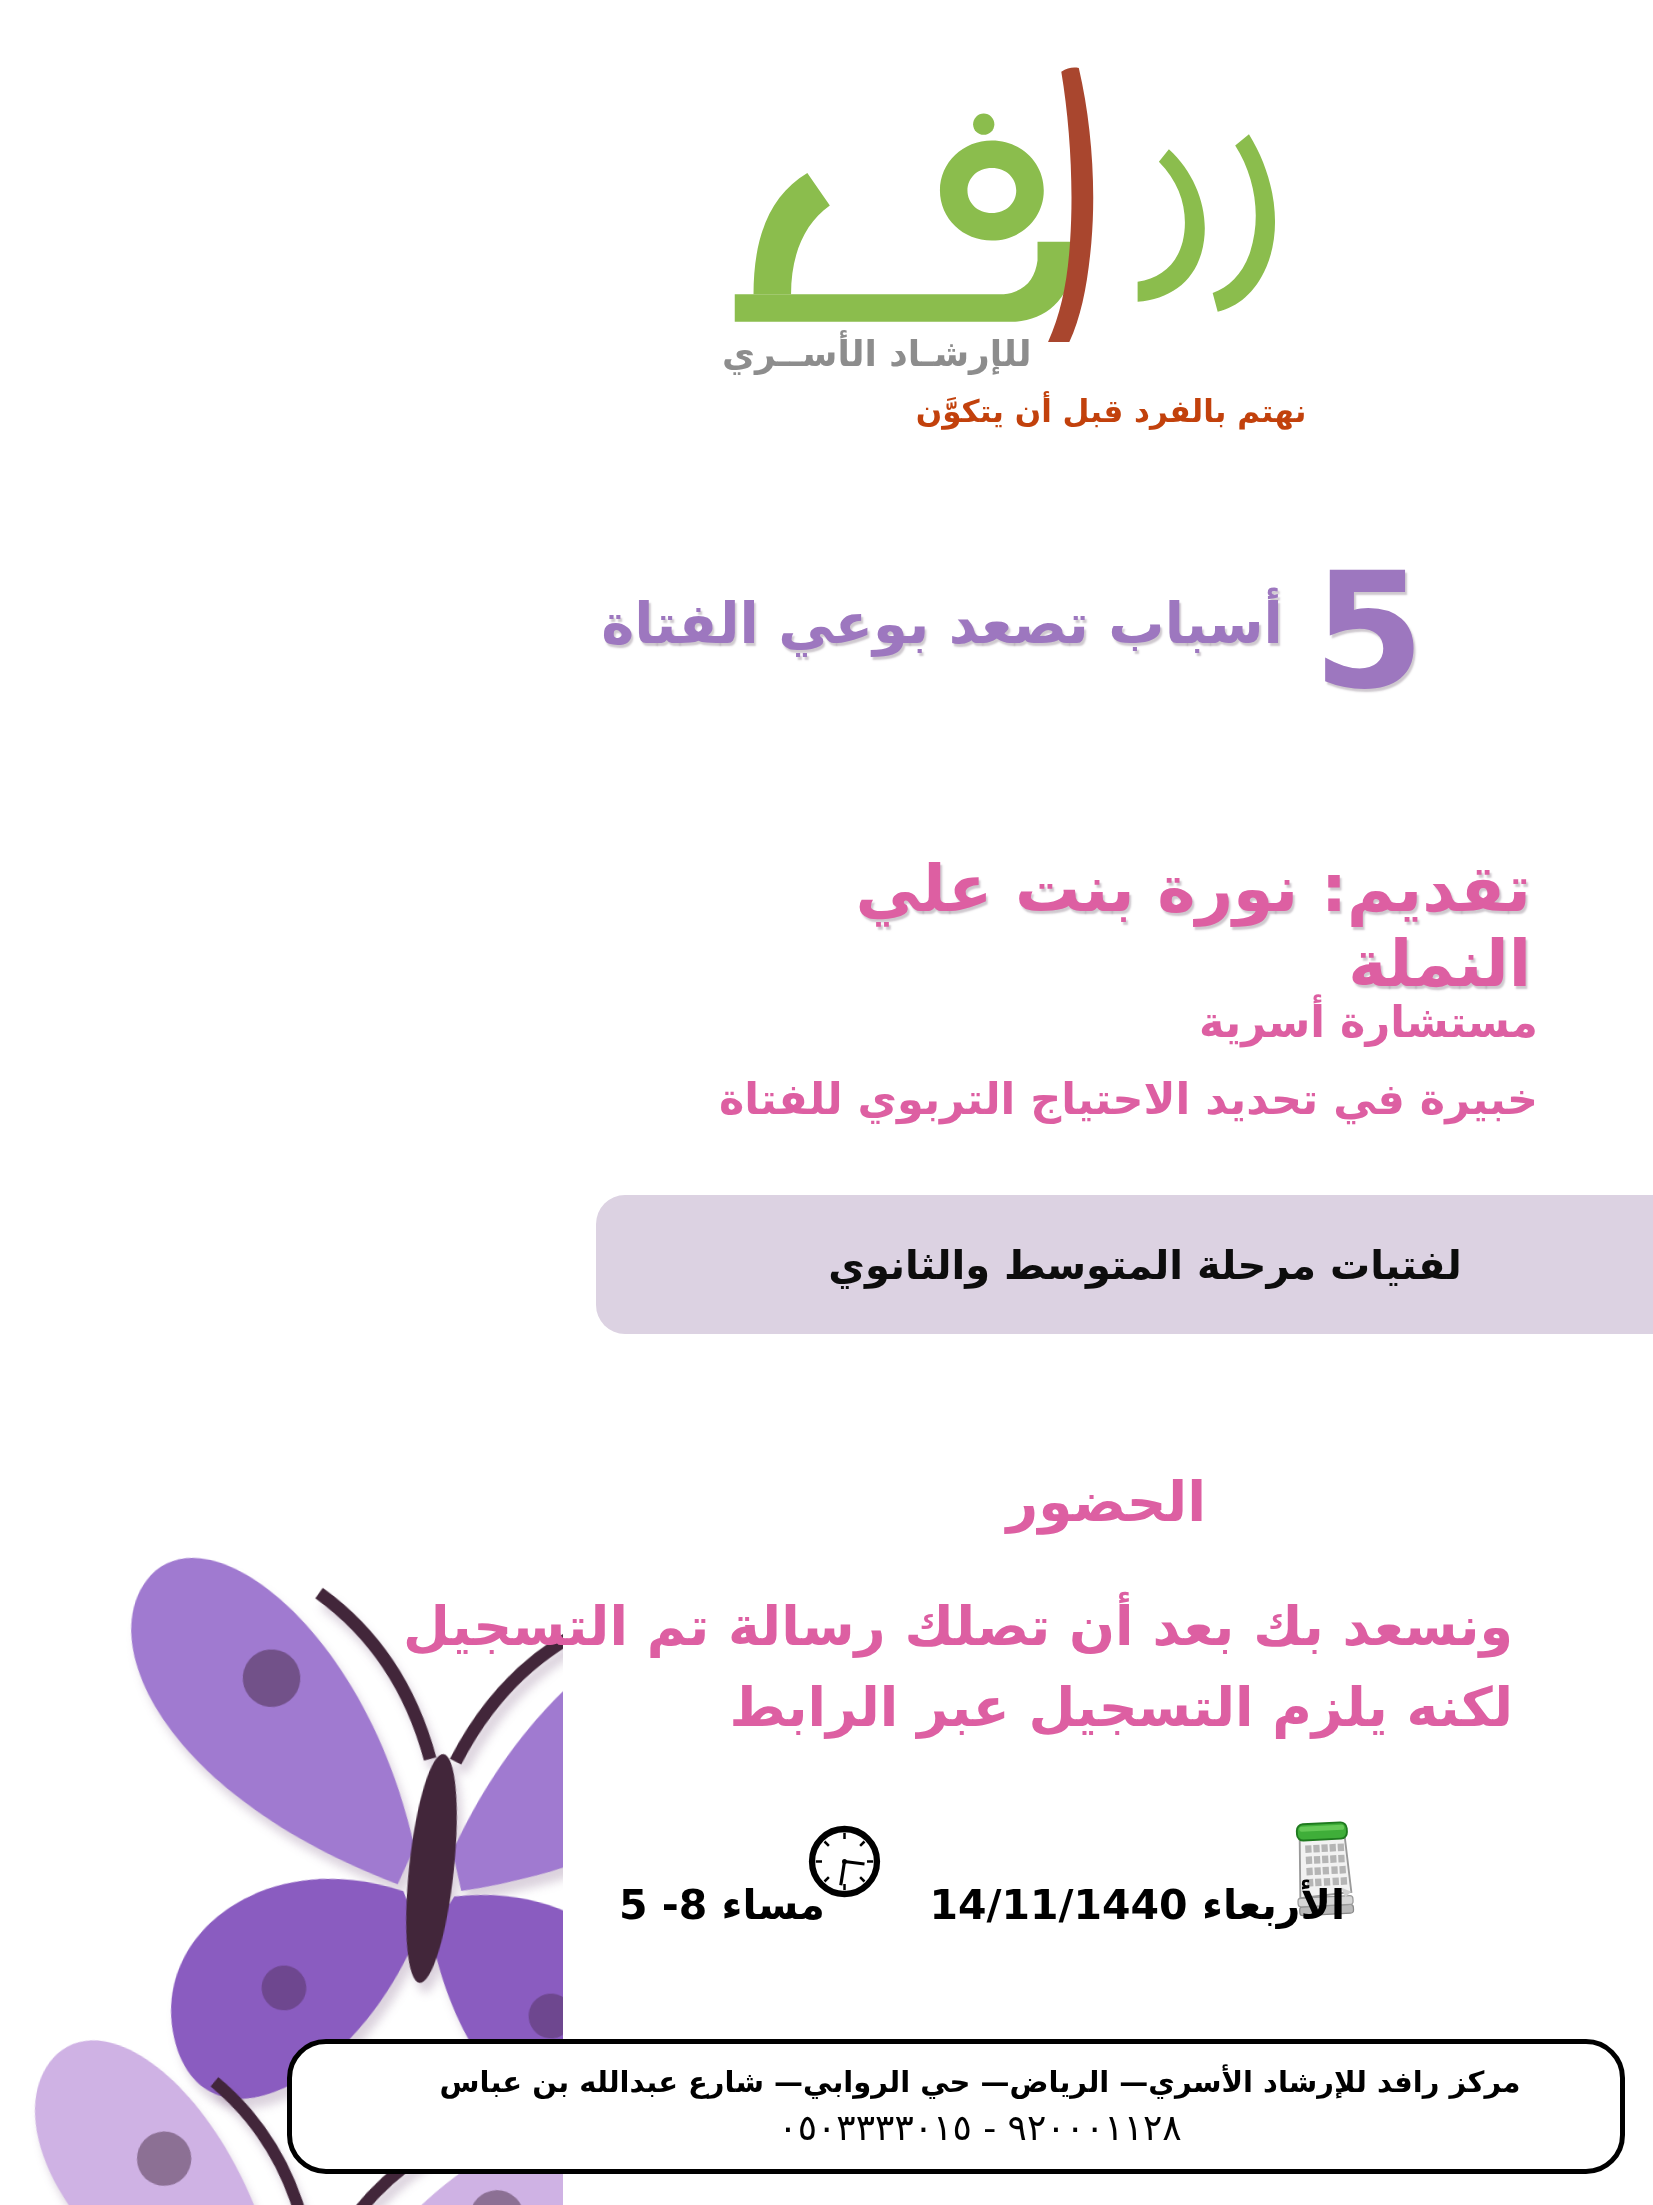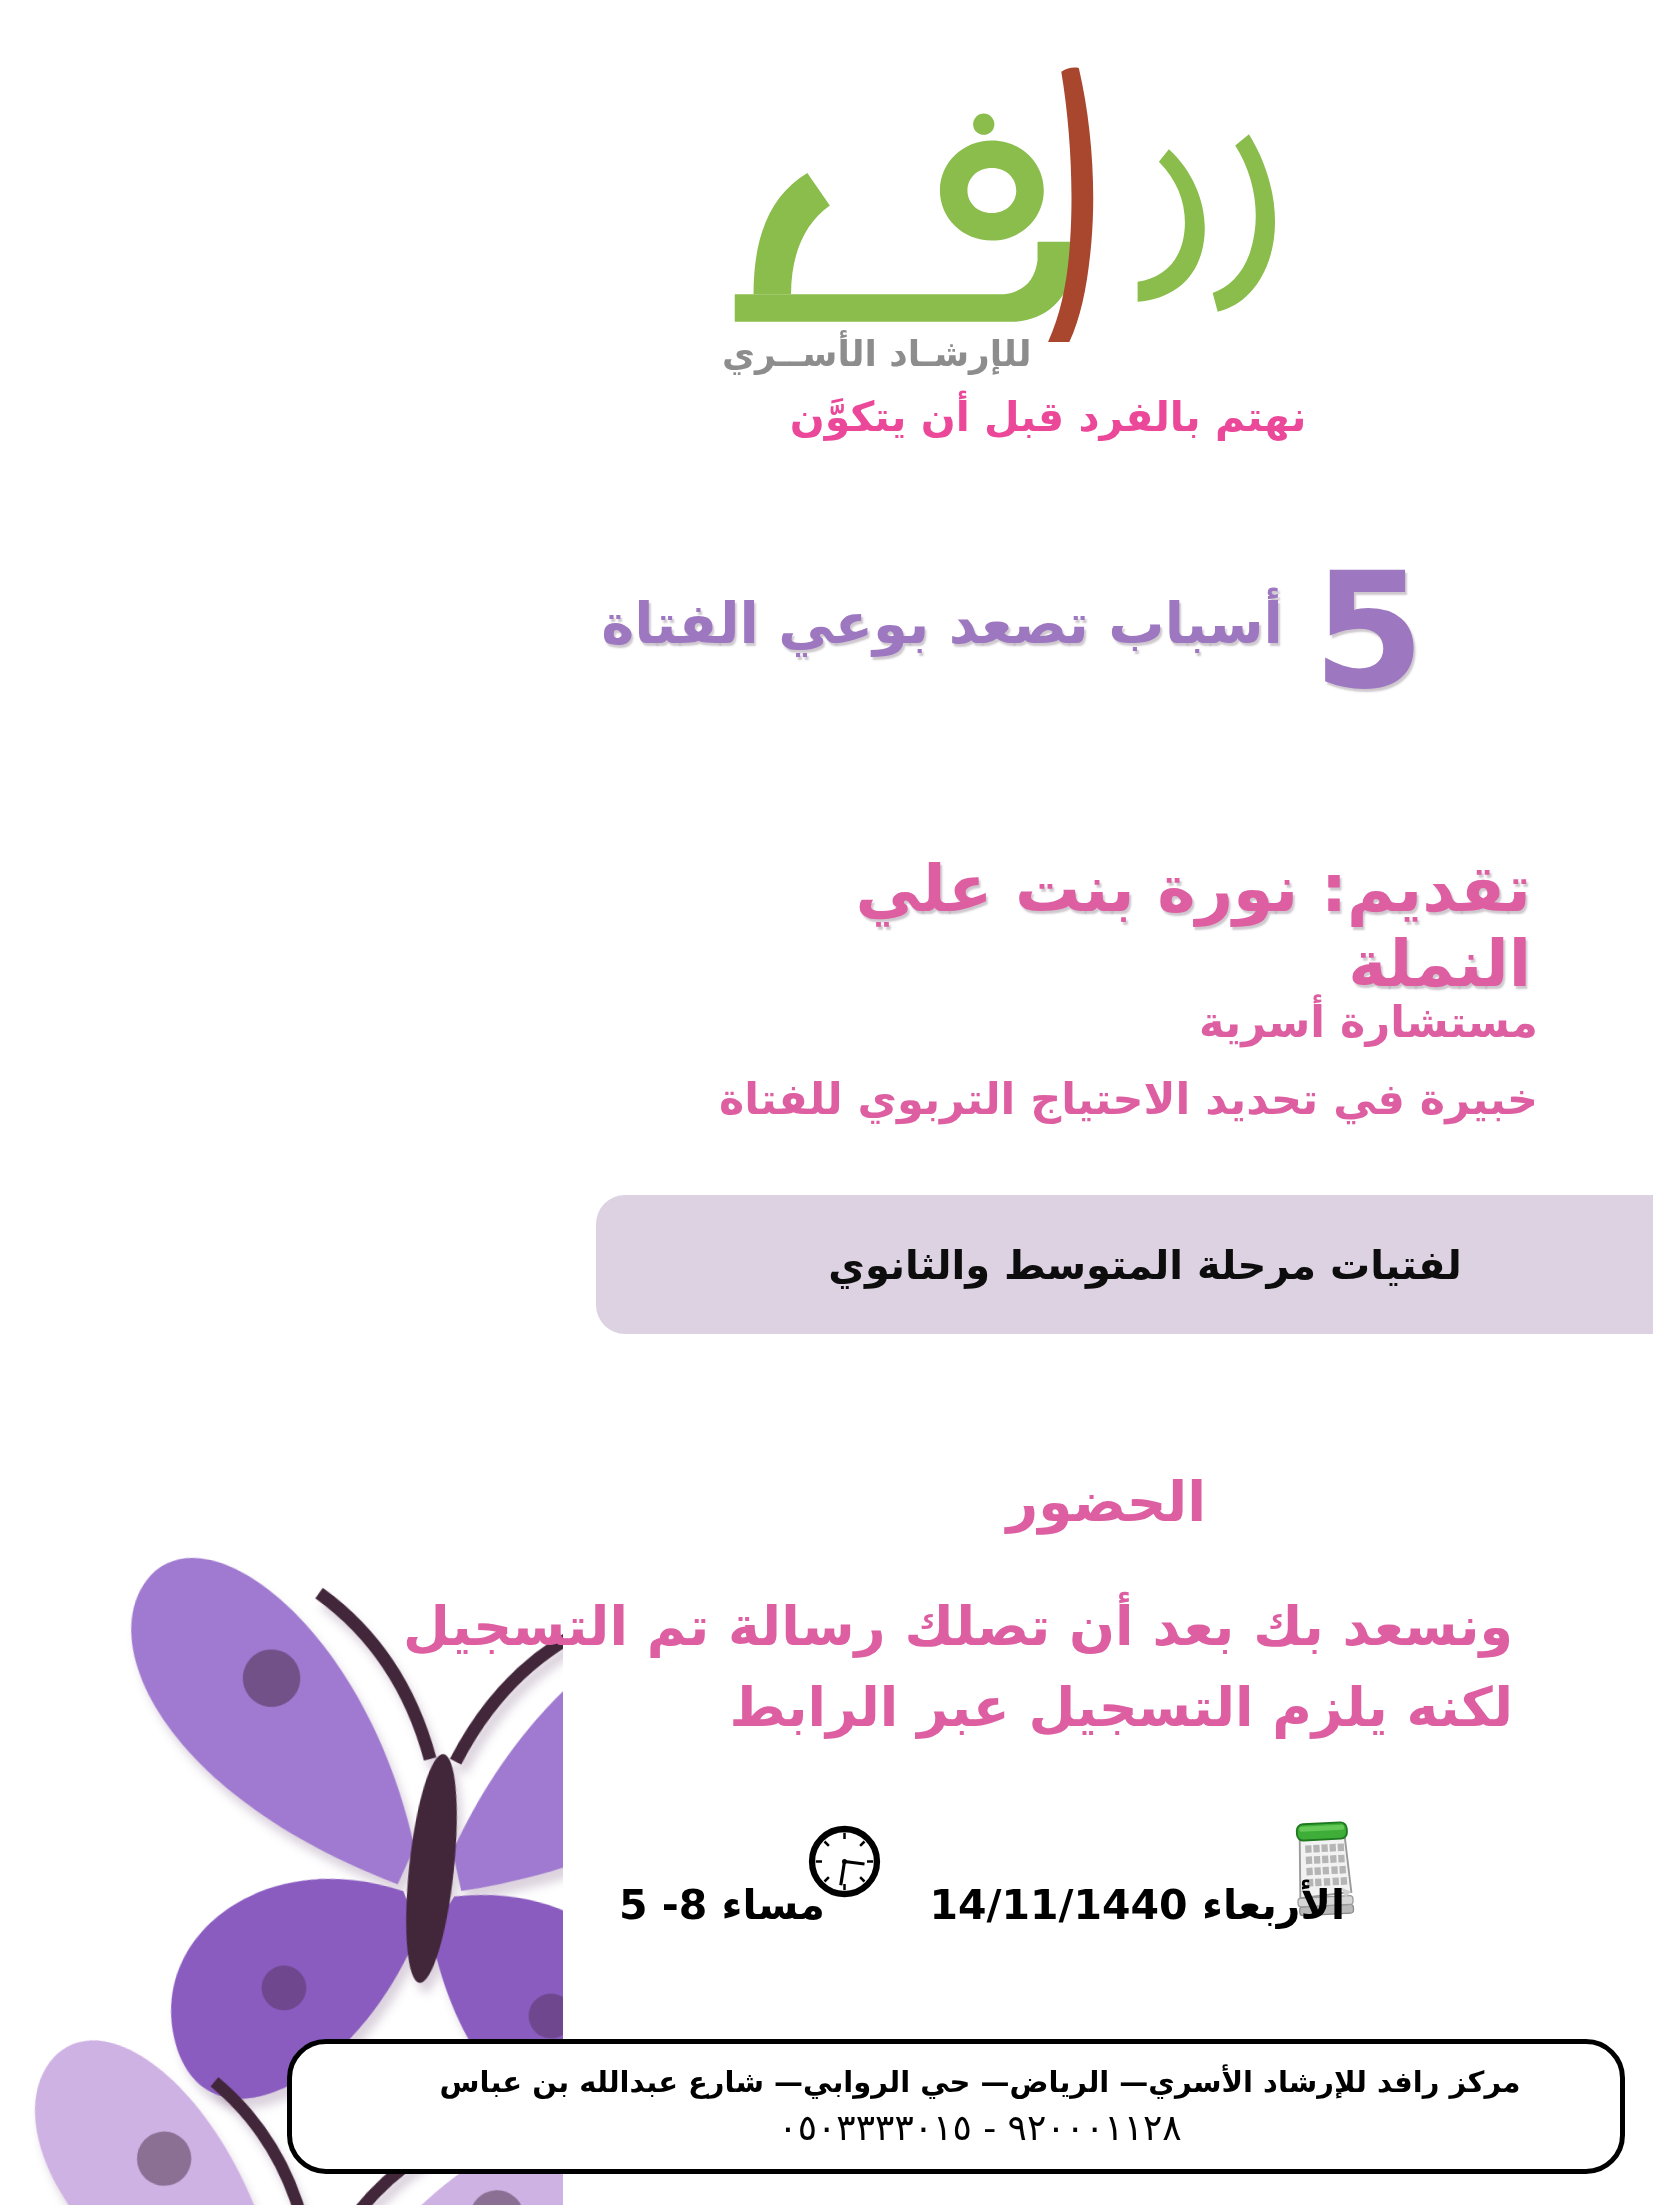--- a/index.html
+++ b/index.html
@@ -16,21 +16,21 @@
   
   .butterflies{position:absolute;left:0;top:0;width:563px;height:2205px;}
   .wU{fill:var(--c1);}
   .wL{fill:var(--c2);}
   .bfly{filter:drop-shadow(8px 12px 6px rgba(90,50,100,.22));}
 
   
   .logo{left:706px;top:50px;width:619px;height:413px;}
   .logo-glyphs{position:absolute;left:25px;top:3.8px;width:563px;height:288px;}
   .logo-subtitle{position:absolute;left:12.5px;top:283px;width:313px;font-size:36px;font-weight:bold;color:#8d8d8d;letter-spacing:0.6px;}
-  .logo-tagline{position:absolute;left:6.3px;top:343px;width:594px;font-size:41px;font-weight:bold;color:#ec4899;}
+  .logo-tagline{position:absolute;left:6.3px;top:343px;width:594px;font-size:31px;font-weight:bold;color:#c2410c;}
 
   
   .title-row{left:494px;top:550px;width:1038px;height:163px;display:flex;flex-direction:row;justify-content:center;align-items:center;gap:30px;direction:rtl;}
   .title-number{font-size:161px;line-height:1;font-weight:bold;}
   .title-text{font-size:56px;font-weight:bold;padding-bottom:16.3px;text-align:center;}
 
   .presenter{left:656px;top:851px;width:875px;font-size:65px;}
   .credentials{left:613px;top:984px;width:925px;font-size:43px;line-height:1.8;}
 
   

